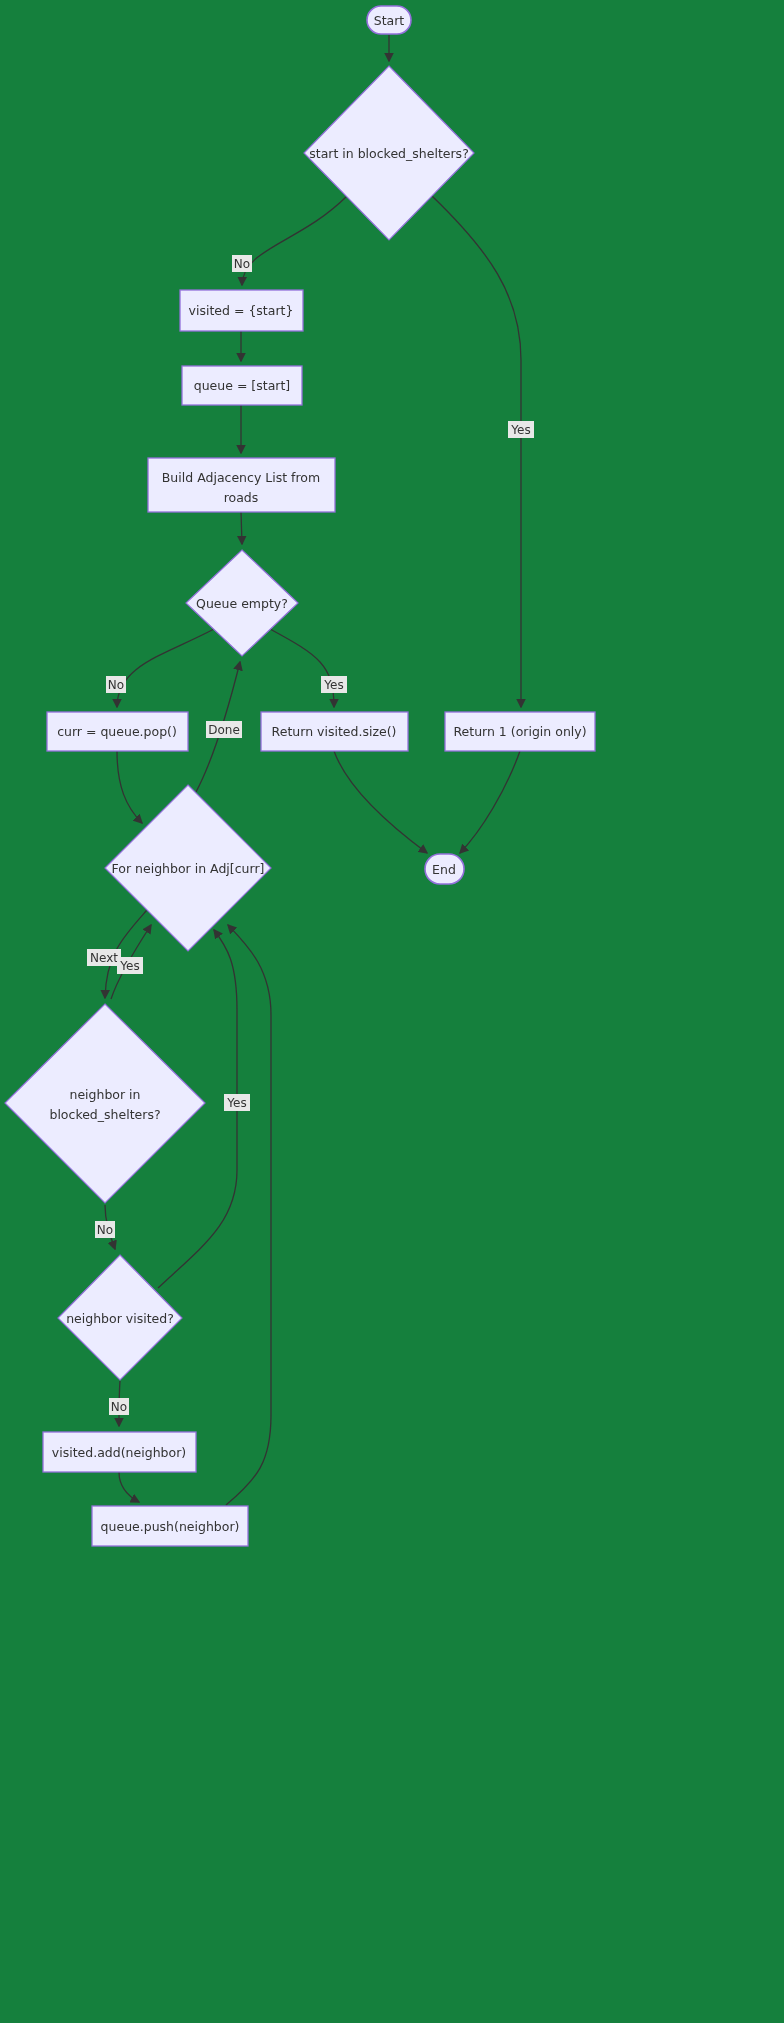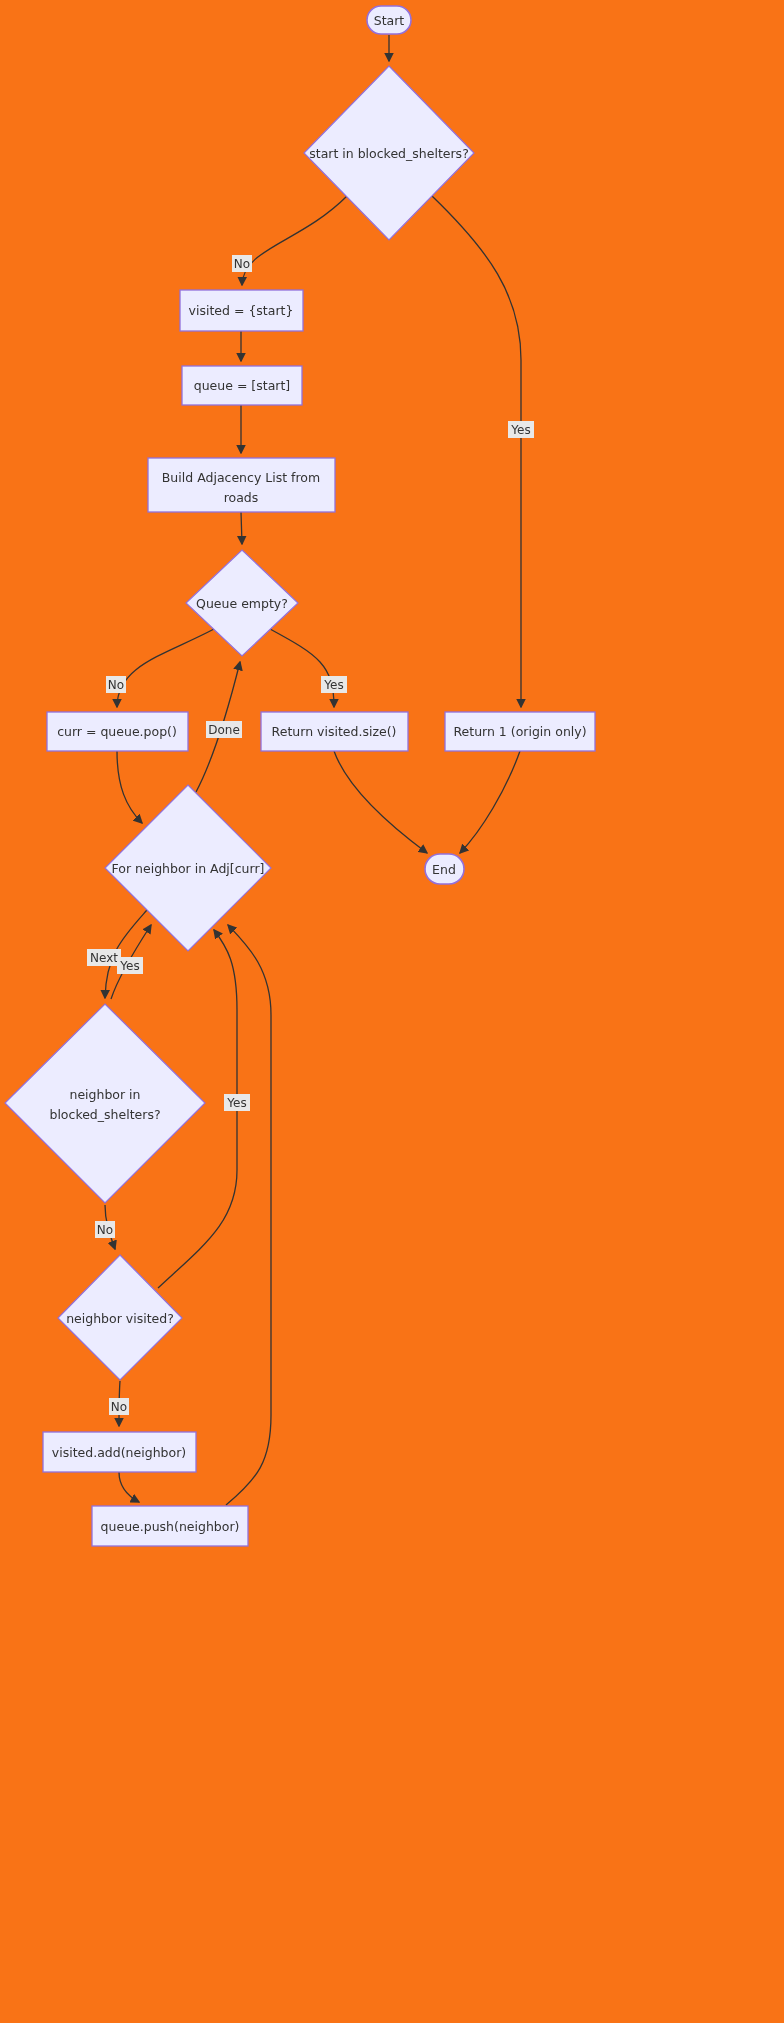--- a/index.html
+++ b/index.html
@@ -1,16 +1,16 @@
 <!DOCTYPE html>
 <html><head>
 <meta charset="utf-8">
 <style>
   html,body{margin:0;padding:0;background:#000;width:784px;height:2023px;overflow:hidden;}
-  .canvas{position:relative;width:784px;height:2023px;background:#f97316;}
+  .canvas{position:relative;width:784px;height:2023px;background:#15803d;}
   svg{display:block;font-family:"DejaVu Sans","Liberation Sans",sans-serif;}
   .edge{fill:none;stroke:#333333;stroke-width:1.3px;}
   .node-rect{fill:#ECECFF;stroke:#9370DB;stroke-width:1.3px;}
   .node-diamond{fill:#ECECFF;stroke:#9370DB;stroke-width:1.2px;}
   .node-stadium{fill:#ECECFF;stroke:#9370DB;stroke-width:1.6px;}
   .node-text{fill:#333333;font-size:12.5px;text-anchor:middle;}
   .label-bg{fill:#e8e8e8;}
   .label-text{fill:#333333;font-size:12px;text-anchor:middle;}
 </style>
 </head>

